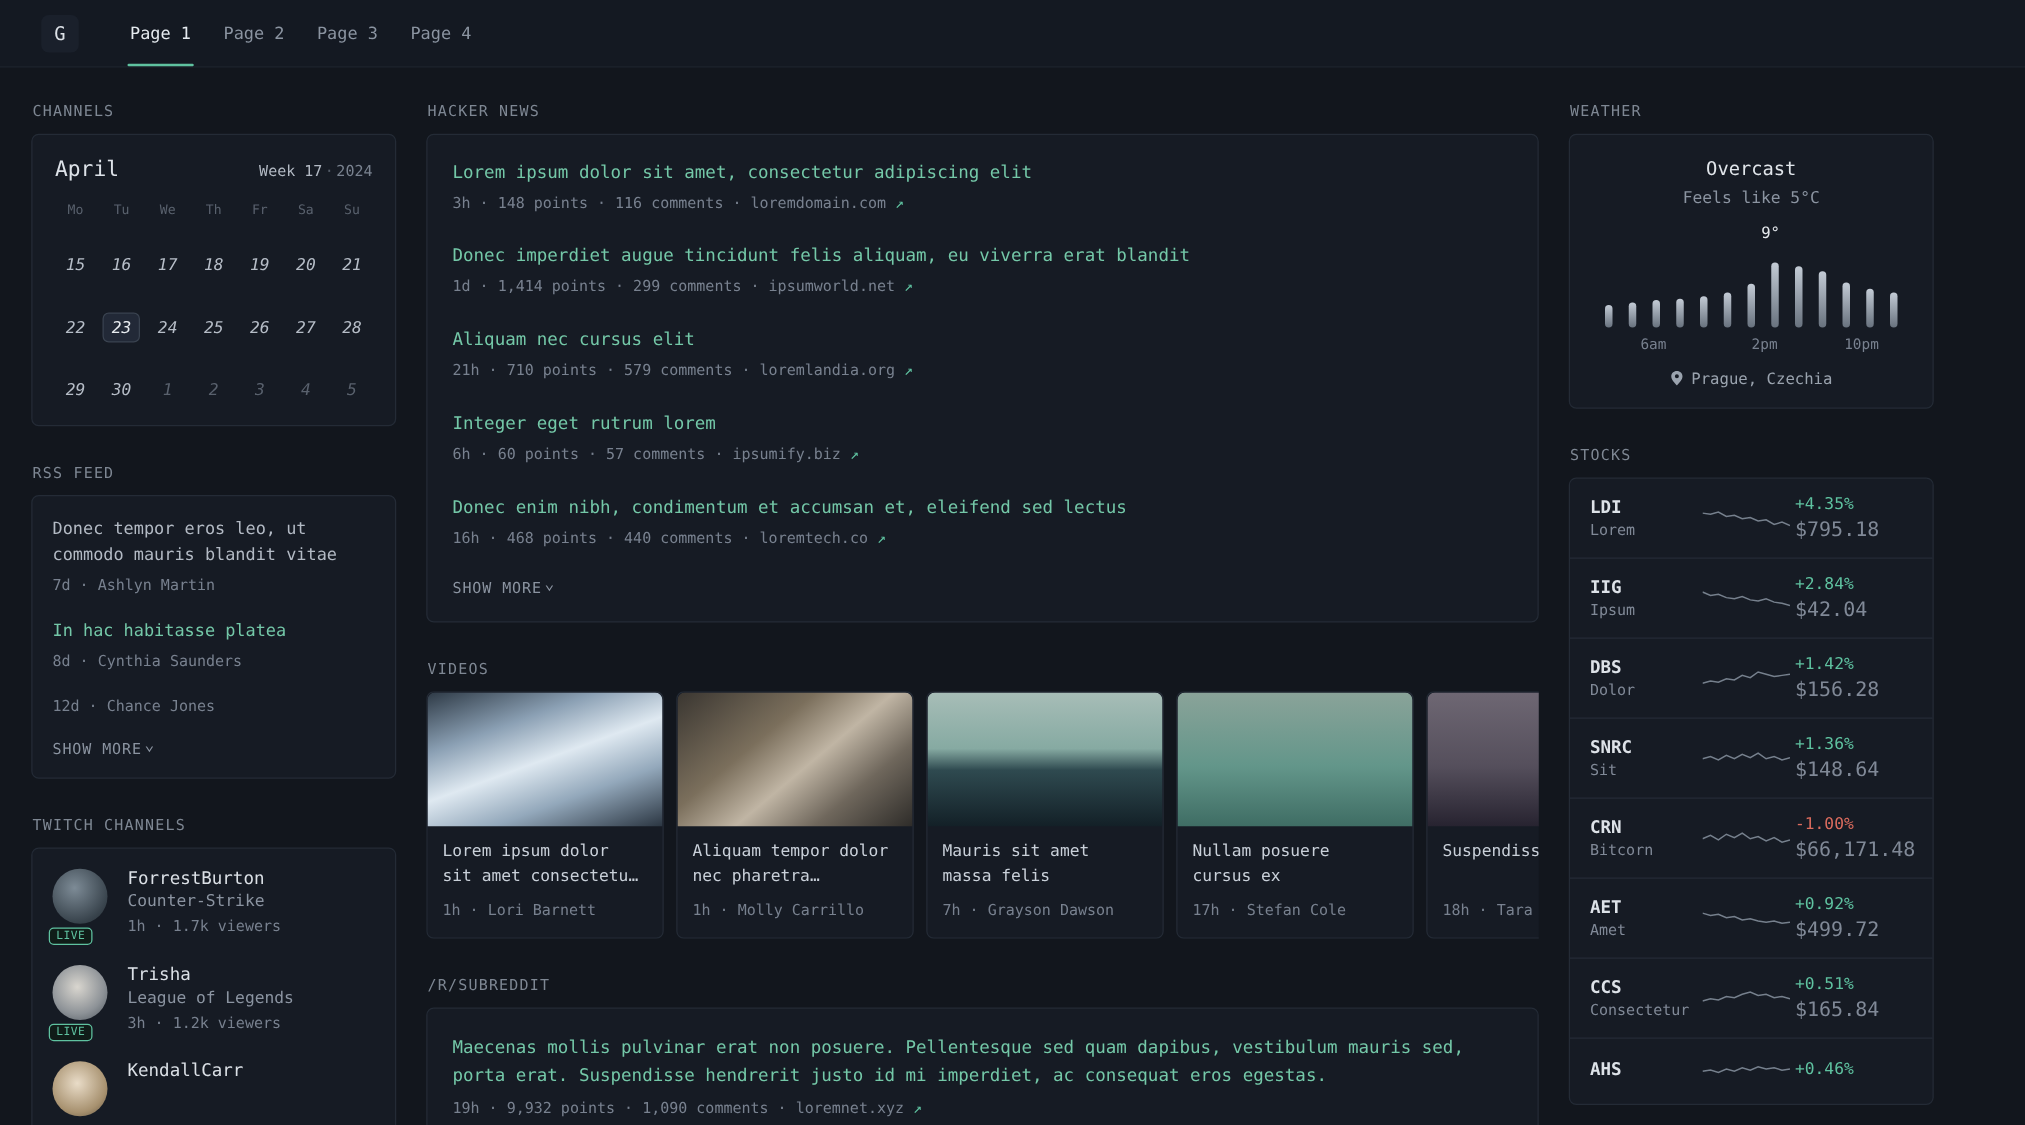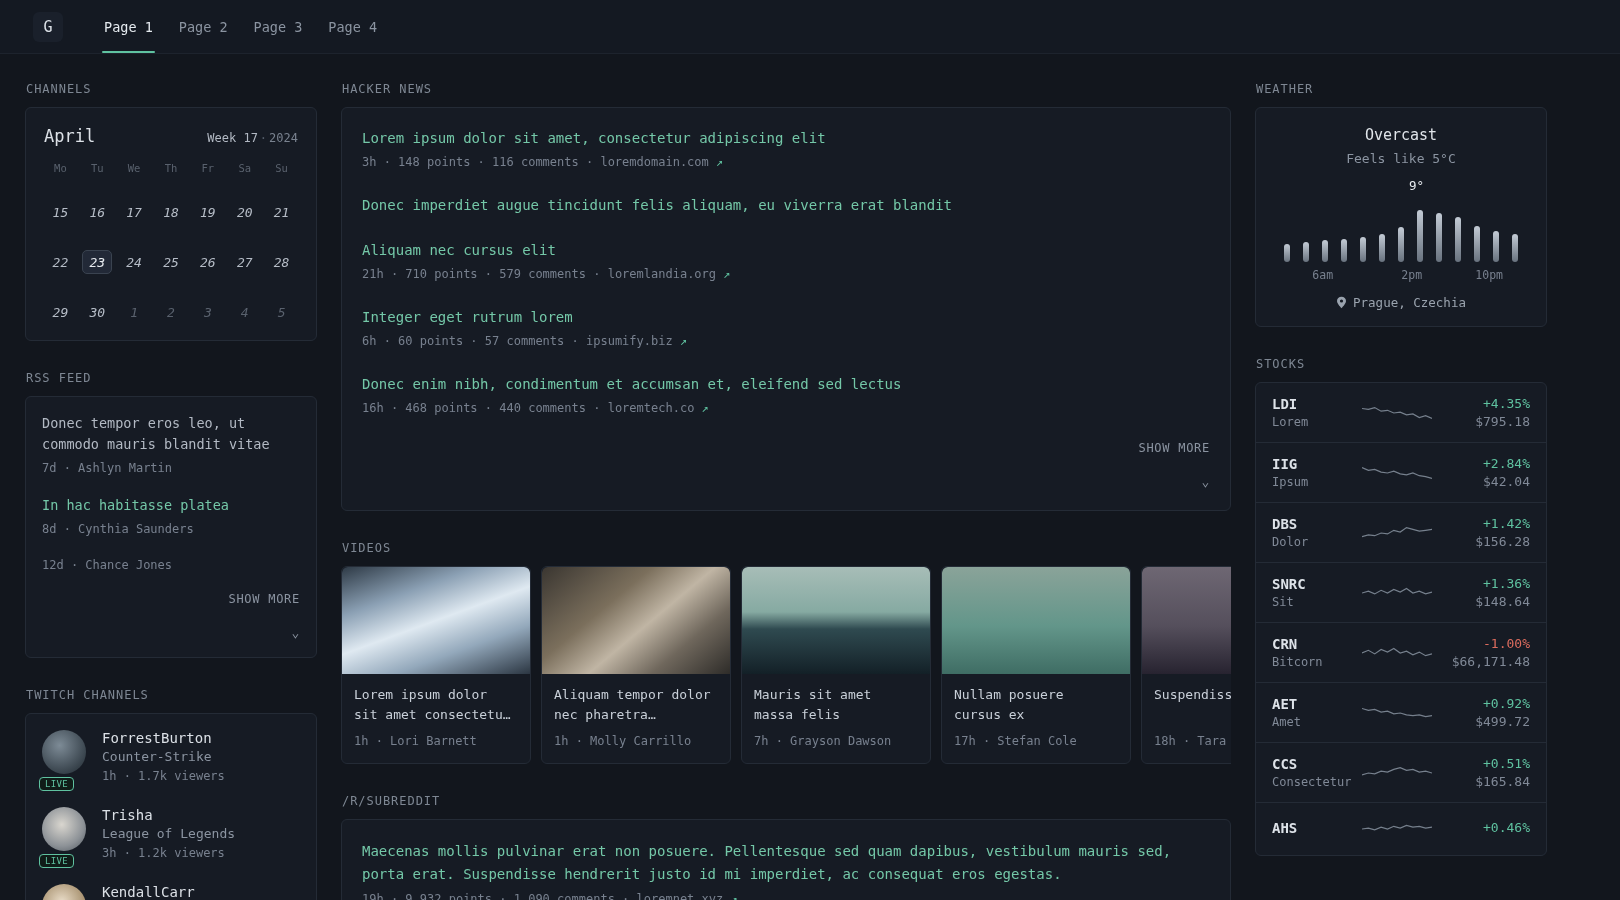--- a/index.html
+++ b/index.html
@@ -22,21 +22,21 @@
   .content{display:flex;gap:24px;padding:28px 25px 0;align-items:flex-start;}
   .col{display:block;}
   .col-left{width:292px;flex:none;}
   .col-mid{width:890px;flex:none;}
   .col-right{width:292px;flex:none;}
   .col > section + section{margin-top:30px;}
   .sec{font-size:12px;font-weight:400;letter-spacing:.08em;color:#7e8793;margin:0 0 11px 1px;}
   .card{background:var(--card);border:1px solid var(--border);border-radius:6px;}
   .meta{font-size:12px;color:#78818f;margin-top:4px;line-height:1.5;}
   .link{cursor:pointer;}
-  .show-more{display:flex;align-items:flex-end;gap:22px;font-size:12px;letter-spacing:.06em;color:#8b94a1;margin-top:18px;cursor:pointer;flex-direction:column;}
+  .show-more{display:flex;align-items:flex-start;gap:2px;font-size:12px;letter-spacing:.06em;color:#8b94a1;margin-top:18px;cursor:pointer;}
   .chev{font-size:13px;line-height:1;transform:translateY(-2px);color:#8b94a1;}
   
   .cal-card{padding:16px;}
   .cal-head{display:flex;justify-content:space-between;align-items:baseline;padding:2px 2px 4px;}
   .cal-month{font-size:17px;color:#dde2e8;}
   .cal-week{font-size:12px;color:#b3bac4;}
   .cal-week .dot{color:#545d69;padding:0 2px;}
   .cal-week .cal-year{color:#79828f;}
   .cal-grid{display:grid;grid-template-columns:repeat(7,1fr);row-gap:26px;margin-top:12px;justify-items:center;align-items:center;}
   .cal-h{font-size:10.5px;color:#59616d;}
@@ -98,24 +98,24 @@
   .w-loc{display:flex;align-items:center;justify-content:center;gap:6px;margin-top:13px;font-size:12.5px;color:#9aa3ae;}
   
   .stocks-card{padding:0;}
   .stock-row{display:flex;align-items:center;padding:13px 16px;border-top:1px solid var(--border);cursor:pointer;}
   .stock-row:first-child{border-top:none;}
   .stock-id{width:86px;flex:none;}
   .stock-sym{font-size:14px;font-weight:700;color:#dde2e8;}
   .stock-name{font-size:12px;color:#808997;margin-top:3px;}
   .spark{flex:none;margin:0 4px;}
   .spark polyline{stroke:#76808d;}
-  .stock-right{flex:1;text-align:right;}
+  .stock-right{flex:1;text-align:left;}
   .stock-change{font-size:13px;color:var(--accent);}
   .stock-change.neg{color:var(--red);}
-  .stock-price{font-size:13px;color:#808997;margin-top:3px;}
+  .stock-price{font-size:16px;color:#808997;margin-top:3px;}
 </style>
 </head>
 <body>
 
 <header class="topbar">
   <div class="logo">G</div>
   <nav class="tabs">
     <div class="tab active">Page 1</div>
     <div class="tab">Page 2</div>
     <div class="tab">Page 3</div>
@@ -238,20 +238,21 @@
     <section>
       <h2 class="sec">HACKER NEWS</h2>
       <div class="card hn-card">
         <div id="hn-list">
             <div class="hn-item">
     <div class="hn-title link">Lorem ipsum dolor sit amet, consectetur adipiscing elit</div>
     <div class="meta"><span>3h · 148 points · 116 comments ·</span> <span class="domain"><span>loremdomain.com</span> <span class="ext">↗</span></span></div>
   </div>
             <div class="hn-item">
     <div class="hn-title link">Donec imperdiet augue tincidunt felis aliquam, eu viverra erat blandit</div>
+    <div class="meta"><span>1d · 1,414 points · 299 comments ·</span> <span class="domain"><span>ipsumworld.net</span> <span class="ext">↗</span></span></div>
   </div>
             <div class="hn-item">
     <div class="hn-title link">Aliquam nec cursus elit</div>
     <div class="meta"><span>21h · 710 points · 579 comments ·</span> <span class="domain"><span>loremlandia.org</span> <span class="ext">↗</span></span></div>
   </div>
             <div class="hn-item">
     <div class="hn-title link">Integer eget rutrum lorem</div>
     <div class="meta"><span>6h · 60 points · 57 comments ·</span> <span class="domain"><span>ipsumify.biz</span> <span class="ext">↗</span></span></div>
   </div>
             <div class="hn-item">

